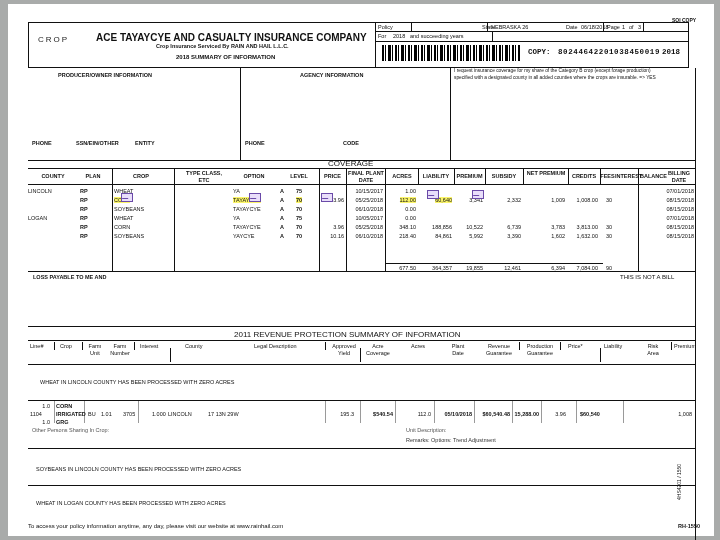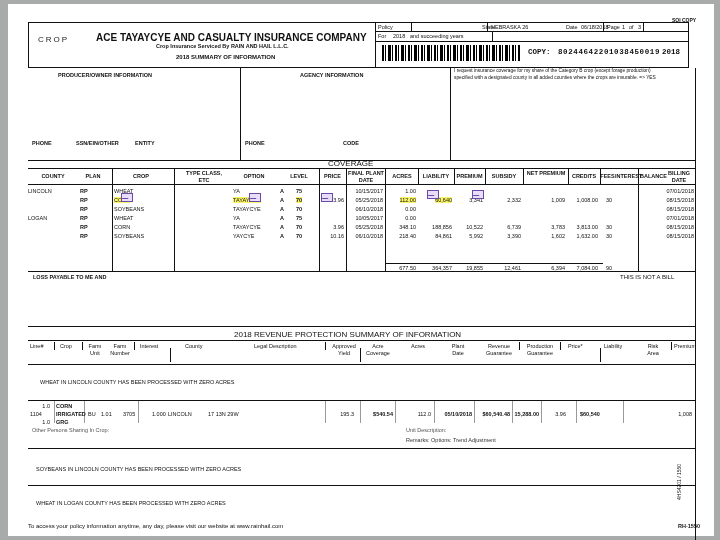--- a/index.html
+++ b/index.html
@@ -229,21 +229,21 @@
   <div class="abs t r" style="left:446px;top:261px;width:29px;">19,855</div>
   <div class="abs t r" style="left:477px;top:261px;width:36px;">12,461</div>
   <div class="abs t r" style="left:515px;top:261px;width:42px;">6,394</div>
   <div class="abs t r" style="left:560px;top:261px;width:30px;">7,084.00</div>
   <div class="abs t r" style="left:592px;top:261px;width:12px;">90</div>
 
   <div class="abs tb" style="left:25px;top:270px;">LOSS PAYABLE TO ME AND</div>
   <div class="abs" style="left:612px;top:270px;font-size:6px;white-space:nowrap;">THIS IS NOT A BILL</div>
 
   <div class="hline" style="left:20px;top:322px;width:667px;"></div>
-  <div class="abs" style="left:226px;top:326px;font-size:8px;white-space:nowrap;">2018 REVENUE PROTECTION SUMMARY OF INFORMATION</div>
+  <div class="abs" style="left:226px;top:326px;font-size:8px;white-space:nowrap;">2011 REVENUE PROTECTION SUMMARY OF INFORMATION</div>
   <div class="hline" style="left:20px;top:336px;width:667px;"></div>
   <div class="hline" style="left:20px;top:360px;width:667px;"></div>
 
   <div class="vline" style="left:46px;top:338px;height:8px;"></div>
   <div class="vline" style="left:74px;top:338px;height:8px;"></div>
   <div class="vline" style="left:126px;top:338px;height:8px;"></div>
   <div class="vline" style="left:162px;top:344px;height:14px;"></div>
   <div class="vline" style="left:317px;top:338px;height:8px;"></div>
   <div class="vline" style="left:352px;top:344px;height:14px;"></div>
   <div class="vline" style="left:511px;top:338px;height:8px;"></div>

